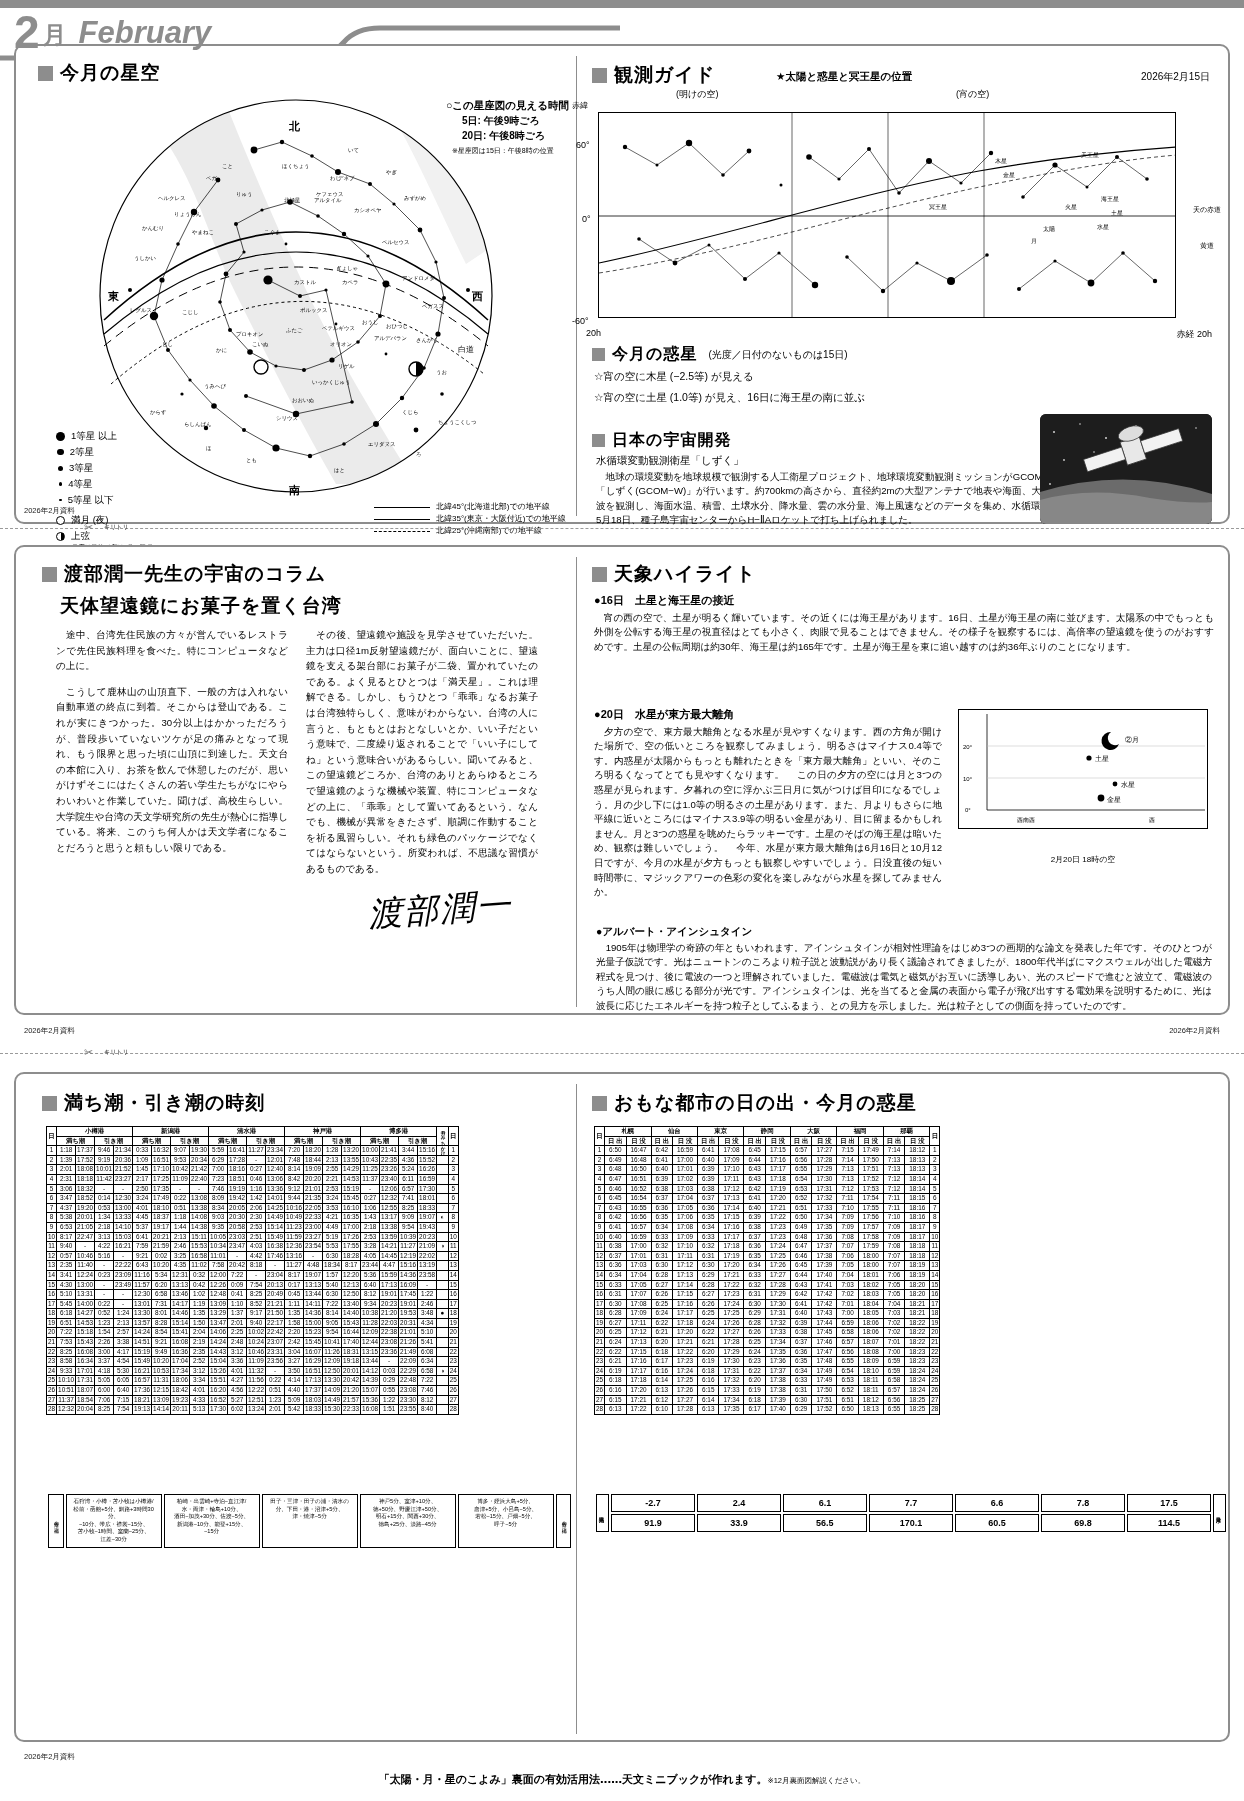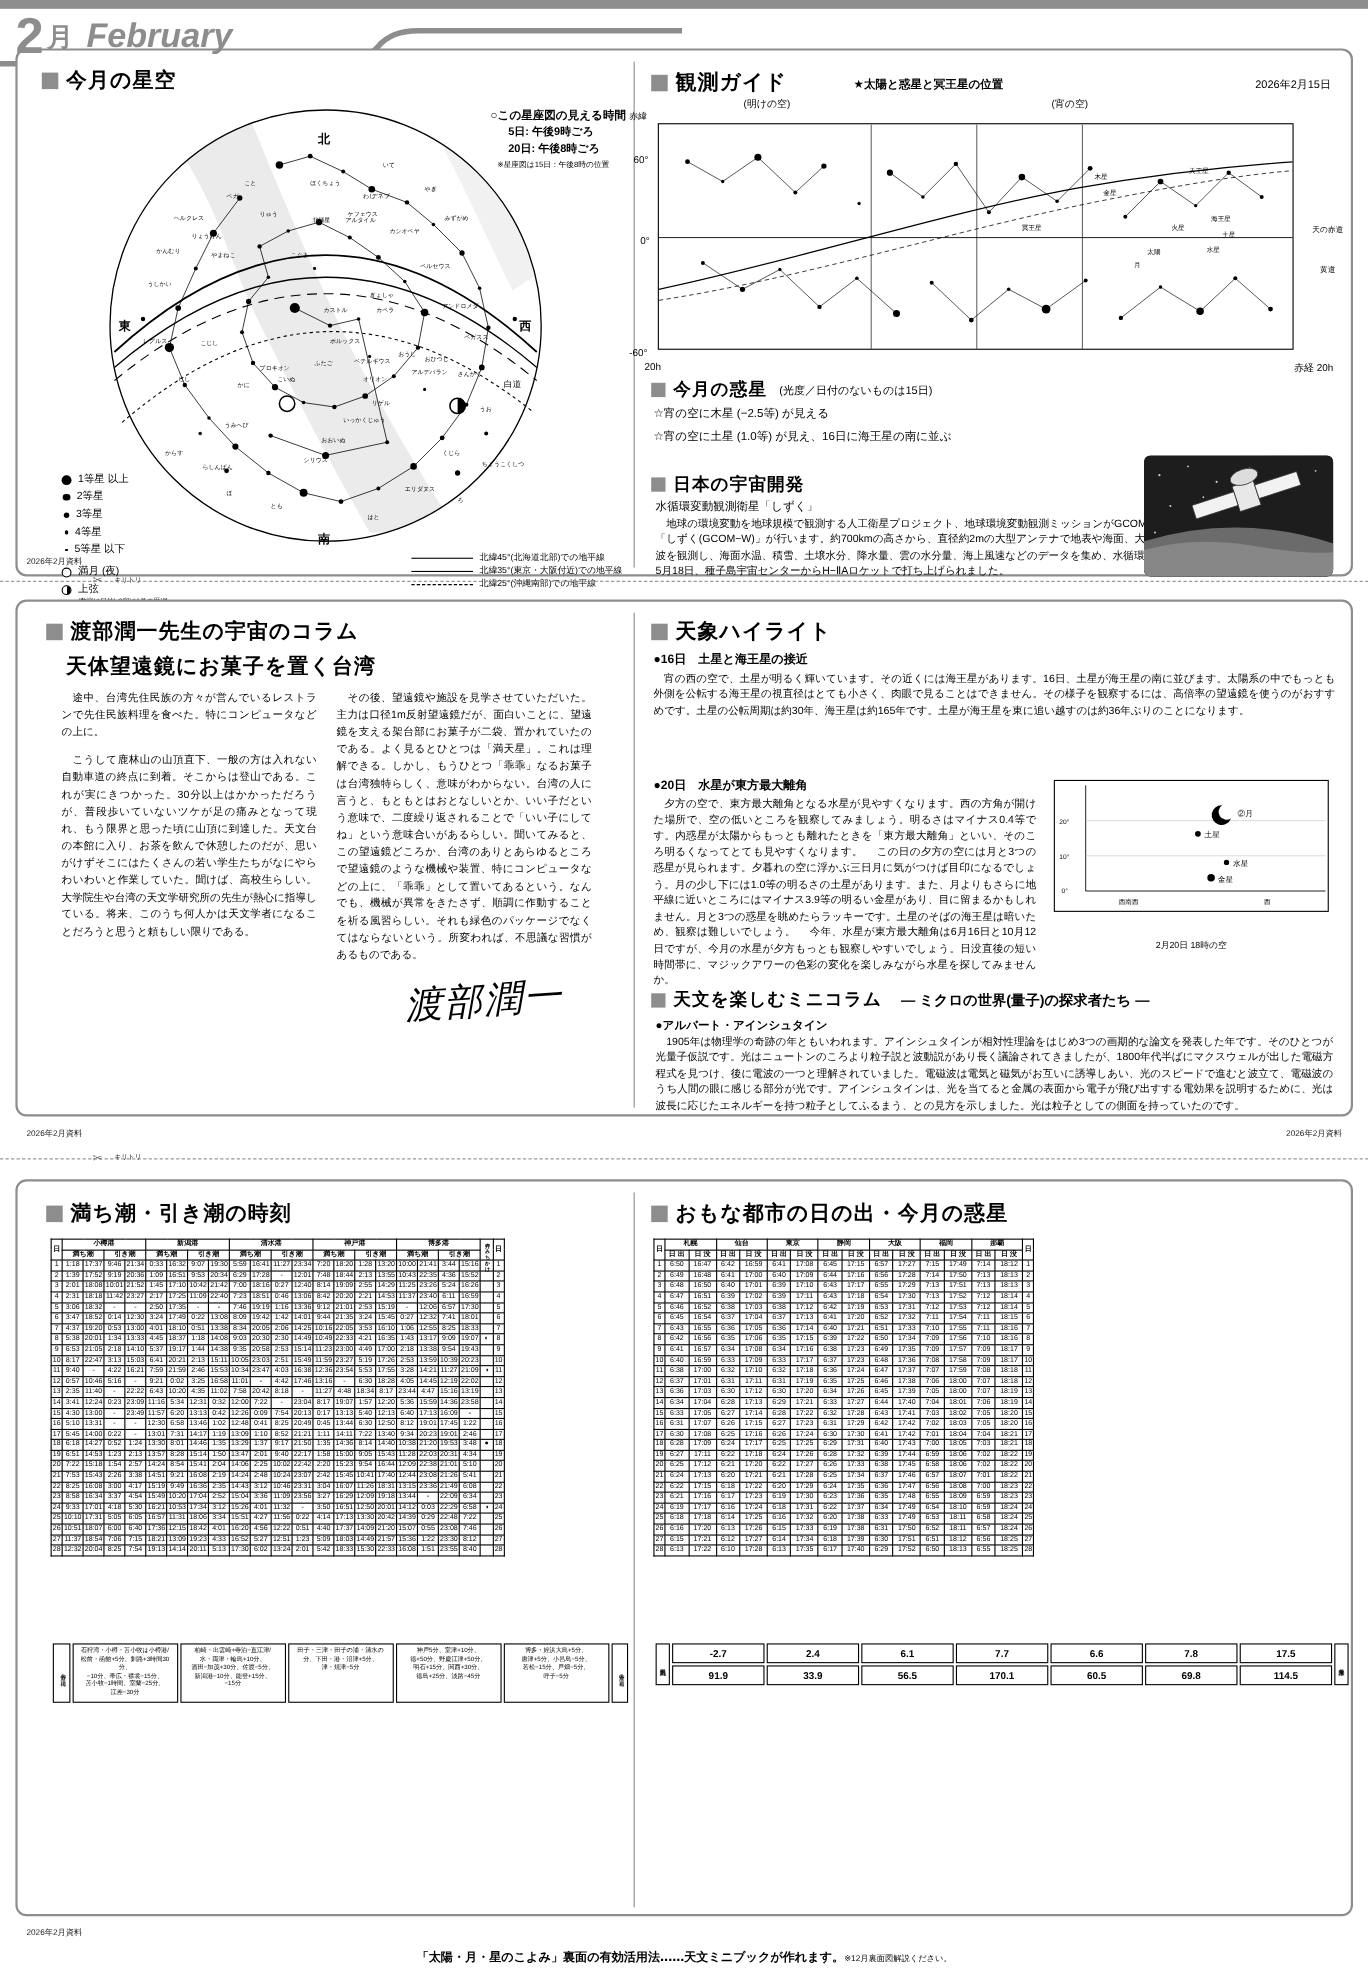--- a/index.html
+++ b/index.html
@@ -573,25 +573,20 @@
           <text x="136" y="51" font-size="7" font-family="sans-serif">土星</text>
           <circle cx="156" cy="74" r="2.4" fill="#000"></circle>
           <text x="162" y="77" font-size="7" font-family="sans-serif">水星</text>
           <circle cx="142" cy="88" r="3.4" fill="#000"></circle>
           <text x="148" y="92" font-size="7" font-family="sans-serif">金星</text>
         </g>
       </svg>
     </div>
     <div class="hl-chart-cap">2月20日 18時の空</div>
 
-    <div class="sec-h sec-h2" id="mini-hd">
-      <span class="sq"></span>
-      <span class="t">天文を楽しむミニコラム</span>
-      <span class="mini-sub">― ミクロの世界(量子)の探求者たち ―</span>
-    </div>
     <div class="mini-name">●アルバート・アインシュタイン</div>
     <div class="mini-body">　1905年は物理学の奇跡の年ともいわれます。アインシュタインが相対性理論をはじめ3つの画期的な論文を発表した年です。そのひとつが光量子仮説です。光はニュートンのころより粒子説と波動説があり長く議論されてきましたが、1800年代半ばにマクスウェルが出した電磁方程式を見つけ、後に電波の一つと理解されていました。電磁波は電気と磁気がお互いに誘導しあい、光のスピードで進むと波立て、電磁波のうち人間の眼に感じる部分が光です。アインシュタインは、光を当てると金属の表面から電子が飛び出すする電効果を説明するために、光は波長に応じたエネルギーを持つ粒子としてふるまう、との見方を示しました。光は粒子としての側面を持っていたのです。</div>
   </div>
 
   <div class="foot" style="left:24px; top:1026px;">2026年2月資料</div>
   <div class="foot" style="right:24px; top:1026px;">2026年2月資料</div>
   <div class="cutline" style="top:1053px;"></div>
   <div class="scissor" style="left:84px; top:1046px;">✂</div>
   <div class="foot" style="left:104px; top:1048px; font-size:6px;">キリトリ</div>
 

